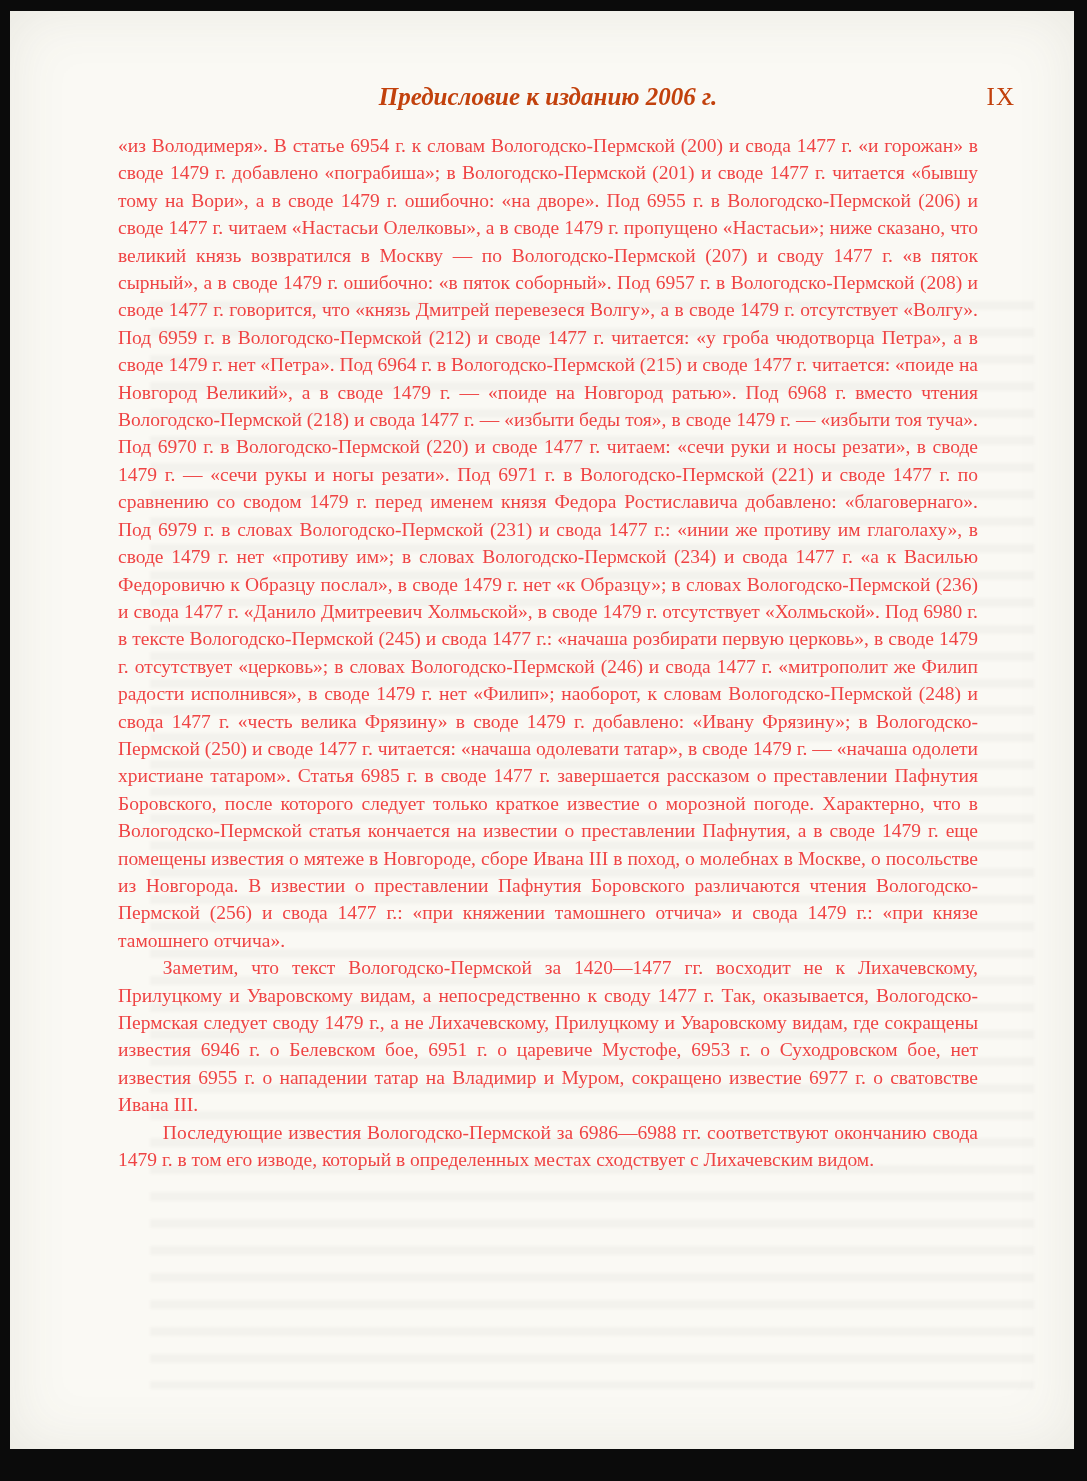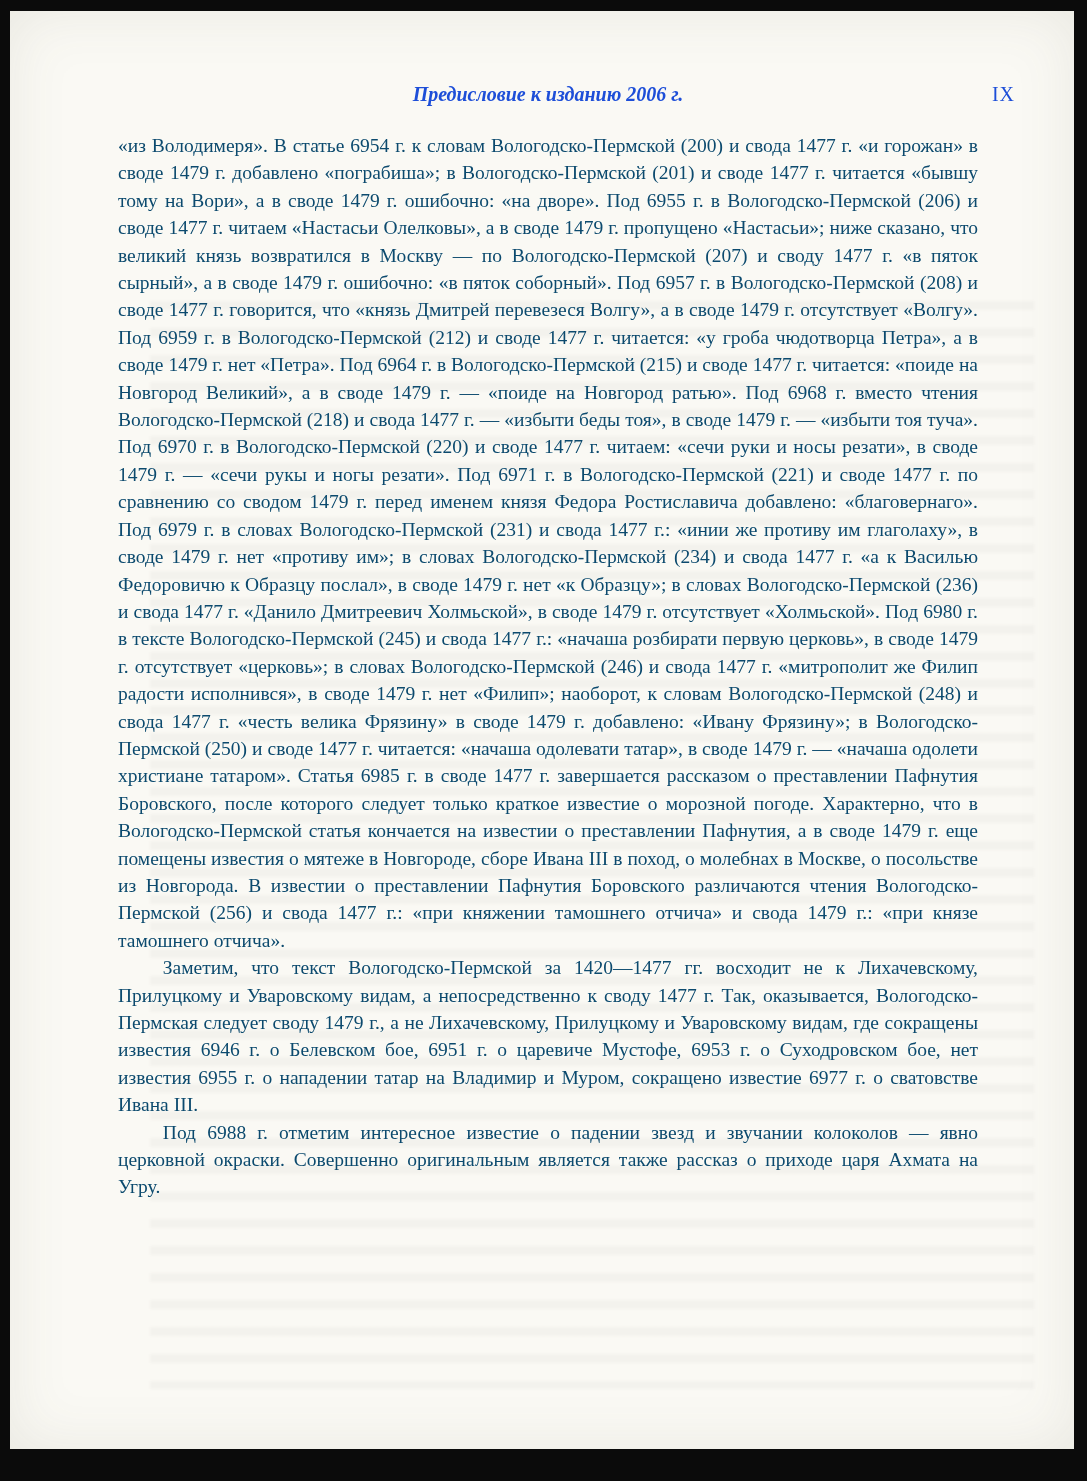--- a/index.html
+++ b/index.html
@@ -41,22 +41,22 @@
     filter: blur(1px);
     pointer-events: none;
   }
   .running-header {
     position: absolute;
     top: 72px;
     left: 108px;
     right: 46px;
     height: 26px;
     font-family: "Liberation Serif", serif;
-    font-size: 20px;
-    color: #1d4ed8;
+    font-size: 25px;
+    color: #c2410c;
   }
   .running-header .title {
     position: absolute;
     left: 0;
     width: 860px;
     text-align: center;
     font-style: italic;
     font-weight: bold;
   }
   .running-header .pagenum {
@@ -67,21 +67,21 @@
     letter-spacing: 1px;
   }
   .text-block {
     position: absolute;
     top: 121px;
     left: 108px;
     width: 860px;
     font-family: "Liberation Serif", serif;
     font-size: 19.5px;
     line-height: 27.4px;
-    color: #0c4a6e;
+    color: #ef4444;
     text-align: justify;
   }
   .text-block p {
     margin: 0;
     text-indent: 2.3em;
   }
   .text-block p.continuation {
     text-indent: 0;
   }
 </style>
@@ -94,17 +94,17 @@
     <div class="ghost"></div>
 
     <div class="running-header">
       <span class="title">Предисловие к изданию 2006 г.</span>
       <span class="pagenum">IX</span>
     </div>
 
     <div class="text-block">
       <p class="continuation">«из Володимеря». В статье 6954 г. к словам Вологодско-Пермской (200) и свода 1477 г. «и горожан» в своде 1479 г. добавлено «пограбиша»; в Вологодско-Пермской (201) и своде 1477 г. читается «бывшу тому на Вори», а в своде 1479 г. ошибочно: «на дворе». Под 6955 г. в Вологодско-Пермской (206) и своде 1477 г. читаем «Настасьи Олелковы», а в своде 1479 г. пропущено «Настасьи»; ниже сказано, что великий князь возвратился в Москву — по Вологодско-Пермской (207) и своду 1477 г. «в пяток сырный», а в своде 1479 г. ошибочно: «в пяток соборный». Под 6957 г. в Вологодско-Пермской (208) и своде 1477 г. говорится, что «князь Дмитрей перевезеся Волгу», а в своде 1479 г. отсутствует «Волгу». Под 6959 г. в Вологодско-Пермской (212) и своде 1477 г. читается: «у гроба чюдотворца Петра», а в своде 1479 г. нет «Петра». Под 6964 г. в Вологодско-Пермской (215) и своде 1477 г. читается: «поиде на Новгород Великий», а в своде 1479 г. — «поиде на Новгород ратью». Под 6968 г. вместо чтения Вологодско-Пермской (218) и свода 1477 г. — «избыти беды тоя», в своде 1479 г. — «избыти тоя туча». Под 6970 г. в Вологодско-Пермской (220) и своде 1477 г. читаем: «сечи руки и носы резати», в своде 1479 г. — «сечи рукы и ногы резати». Под 6971 г. в Вологодско-Пермской (221) и своде 1477 г. по сравнению со сводом 1479 г. перед именем князя Федора Ростиславича добавлено: «благовернаго». Под 6979 г. в словах Вологодско-Пермской (231) и свода 1477 г.: «инии же противу им глаголаху», в своде 1479 г. нет «противу им»; в словах Вологодско-Пермской (234) и свода 1477 г. «а к Василью Федоровичю к Образцу послал», в своде 1479 г. нет «к Образцу»; в словах Вологодско-Пермской (236) и свода 1477 г. «Данило Дмитреевич Холмьской», в своде 1479 г. отсутствует «Холмьской». Под 6980 г. в тексте Вологодско-Пермской (245) и свода 1477 г.: «начаша розбирати первую церковь», в своде 1479 г. отсутствует «церковь»; в словах Вологодско-Пермской (246) и свода 1477 г. «митрополит же Филип радости исполнився», в своде 1479 г. нет «Филип»; наоборот, к словам Вологодско-Пермской (248) и свода 1477 г. «честь велика Фрязину» в своде 1479 г. добавлено: «Ивану Фрязину»; в Вологодско-Пермской (250) и своде 1477 г. читается: «начаша одолевати татар», в своде 1479 г. — «начаша одолети христиане татаром». Статья 6985 г. в своде 1477 г. завершается рассказом о преставлении Пафнутия Боровского, после которого следует только краткое известие о морозной погоде. Характерно, что в Вологодско-Пермской статья кончается на известии о преставлении Пафнутия, а в своде 1479 г. еще помещены известия о мятеже в Новгороде, сборе Ивана III в поход, о молебнах в Москве, о посольстве из Новгорода. В известии о преставлении Пафнутия Боровского различаются чтения Вологодско-Пермской (256) и свода 1477 г.: «при княжении тамошнего отчича» и свода 1479 г.: «при князе тамошнего отчича».</p>
       <p>Заметим, что текст Вологодско-Пермской за 1420—1477 гг. восходит не к Лихачевскому, Прилуцкому и Уваровскому видам, а непосредственно к своду 1477 г. Так, оказывается, Вологодско-Пермская следует своду 1479 г., а не Лихачевскому, Прилуцкому и Уваровскому видам, где сокращены известия 6946 г. о Белевском бое, 6951 г. о царевиче Мустофе, 6953 г. о Суходровском бое, нет известия 6955 г. о нападении татар на Владимир и Муром, сокращено известие 6977 г. о сватовстве Ивана III.</p>
-      <p>Под 6988 г. отметим интересное известие о падении звезд и звучании колоколов — явно церковной окраски. Совершенно оригинальным является также рассказ о приходе царя Ахмата на Угру.</p>
+      <p>Последующие известия Вологодско-Пермской за 6986—6988 гг. соответствуют окончанию свода 1479 г. в том его изводе, который в определенных местах сходствует с Лихачевским видом.</p>
     </div>
 
   </div>
 </div>
 
 </body></html>

